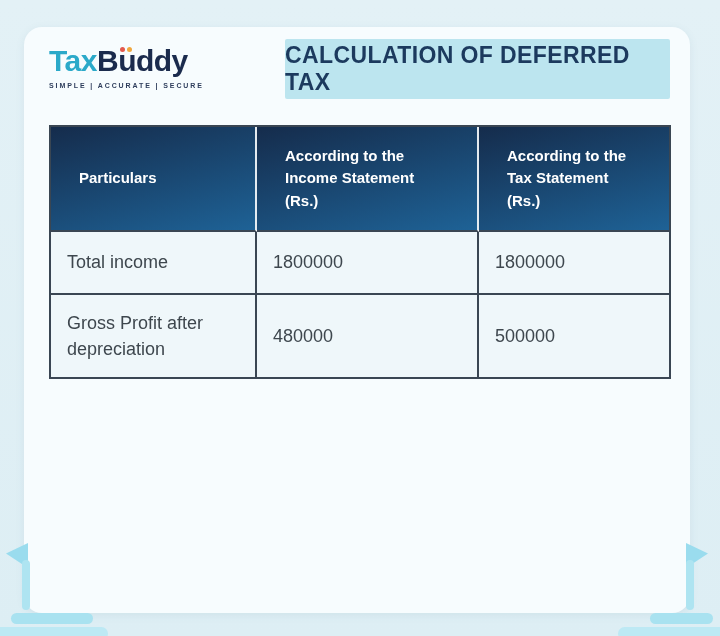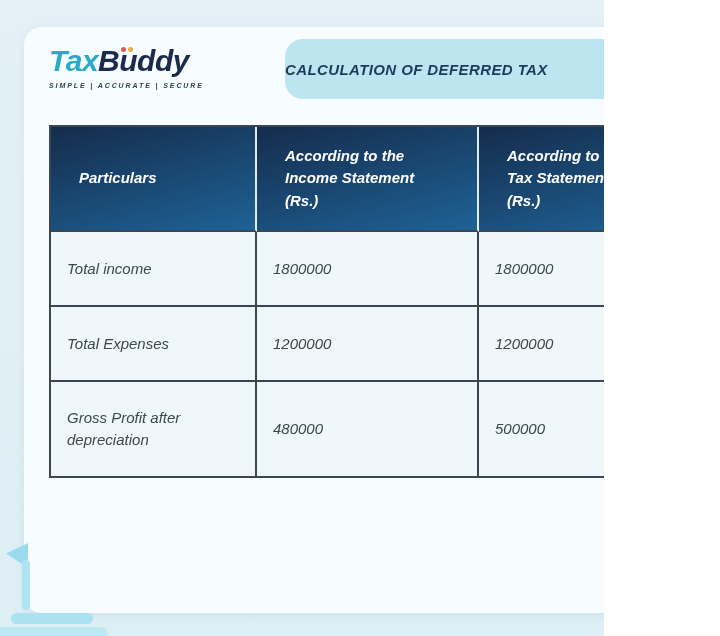--- a/index.html
+++ b/index.html
@@ -6,64 +6,63 @@
     --page-bg:#E3F1F6; --card-bg:#F7FCFE; --accent-teal:#2BA9C9; --navy:#1B2B4D;
     --title-box-bg:#BCE5EF; --title-text:#1C3A5E;
     --header-top:#152C4C; --header-bottom:#1E6296;
     --cell-bg:#EFF7FA; --border-dark:#3A4653; --body-text:#3E474E;
     --decor-flag:#9ADCEE; --decor-pole:#AEE4F1; --decor-bar:#A9E2F0; --decor-bar-light:#BDE9F4;
     --dot-red:#E25A4E; --dot-gold:#F0A73E; --tagline-color:#2E3D5C;
   }
   html,body{margin:0;padding:0;}
   body{font-family:"Liberation Sans", sans-serif;}
   #stage{
-    position:relative; width:604px; height:636px; overflow:hidden;
+    position:relative; width:720px; height:636px; overflow:hidden;
     background:linear-gradient(180deg, var(--page-bg) 0%, #DDEEF4 100%);
-    font-style:italic;
   }
   .card{
     position:absolute; left:24px; top:27px; width:666px; height:586px;
     background:var(--card-bg); border-radius:18px;
     box-shadow:0 2px 8px rgba(90,130,150,0.10);
     z-index:1;
   }
   
   .logo{position:absolute; left:49px; top:46px; z-index:4;}
   .brand{font-size:30px; font-weight:700; letter-spacing:-0.5px; line-height:1; color:var(--navy); white-space:nowrap;}
   .brand .tax{color:var(--accent-teal);}
   .uwrap{position:relative; display:inline-block;}
   .udot{position:absolute; width:5px; height:5px; border-radius:50%; top:1px;}
   .udot.l{left:2px; background:var(--dot-red);}
   .udot.r{left:9px; background:var(--dot-gold);}
   .tagline{margin-top:6px; font-size:7px; font-weight:700; letter-spacing:1.9px; color:var(--tagline-color); white-space:nowrap;}
   
   .title-box{
     position:absolute; left:285px; top:39px; width:385px; height:60px; z-index:4;
-    background:var(--title-box-bg); border-radius:18px;
+    background:var(--title-box-bg); border-radius:2px;
     display:flex; align-items:center; justify-content:flex-start;
-    font-size:15px; font-weight:700; letter-spacing:0.4px; color:var(--title-text);
+    font-size:23px; font-weight:700; letter-spacing:0.4px; color:var(--title-text);
   }
   
   table.data-table{
     position:absolute; left:49px; top:125px; z-index:4;
     border-collapse:separate; border-spacing:0; table-layout:fixed; width:622px;
     border:2px solid var(--border-dark);
   }
   .data-table col.c1{width:206px;} .data-table col.c2{width:222px;} .data-table col.c3{width:190px;}
   .data-table th{
     background:linear-gradient(165deg, var(--header-top) 0%, var(--header-bottom) 100%);
     color:#FFFFFF; font-size:15px; font-weight:700; text-align:left;
     height:103px; padding:0 28px; vertical-align:middle;
     white-space:pre-line; line-height:1.5;
     border-bottom:2px solid var(--border-dark);
   }
   .data-table th:not(:last-child){border-right:2px solid rgba(245,250,252,0.92);}
   .data-table td{
     background:var(--cell-bg); color:var(--body-text);
-    font-size:15px; line-height:1.45; padding:6px 16px; vertical-align:middle;
+    font-size:18px; line-height:1.45; padding:0 16px; vertical-align:middle;
     border-bottom:2px solid var(--border-dark);
   }
   .data-table td:not(:last-child){border-right:2px solid var(--border-dark);}
   .data-table tbody tr:last-child td{border-bottom:none;}
   tr.rh-s td{height:61px;} tr.rh-m td{height:83px;} tr.rh-l td{height:82px;}
   
   .decor{position:absolute; z-index:3;}
   .flag-left{left:6px; top:543px; width:22px; height:25px; background:var(--decor-flag); clip-path:polygon(100% 0, 100% 100%, 0 42%);}
   .pole-left{left:22px; top:560px; width:8px; height:50px; border-radius:4px; background:var(--decor-pole);}
   .bar1-left{left:11px; top:613px; width:82px; height:11px; border-radius:6px; background:var(--decor-bar);}
@@ -114,25 +113,20 @@
 Tax Statement
 (Rs.)</th>
       </tr>
     </thead>
     <tbody>
       <tr class="rh-s">
         <td>Total income</td>
         <td>1800000</td>
         <td>1800000</td>
       </tr>
-      <tr class="rh-s">
-        <td>Total Expenses</td>
-        <td>1200000</td>
-        <td>1200000</td>
-      </tr>
       <tr class="rh-l">
         <td>Gross Profit after depreciation</td>
         <td>480000</td>
         <td>500000</td>
       </tr>
     </tbody>
   </table>
 
 </div>
 

